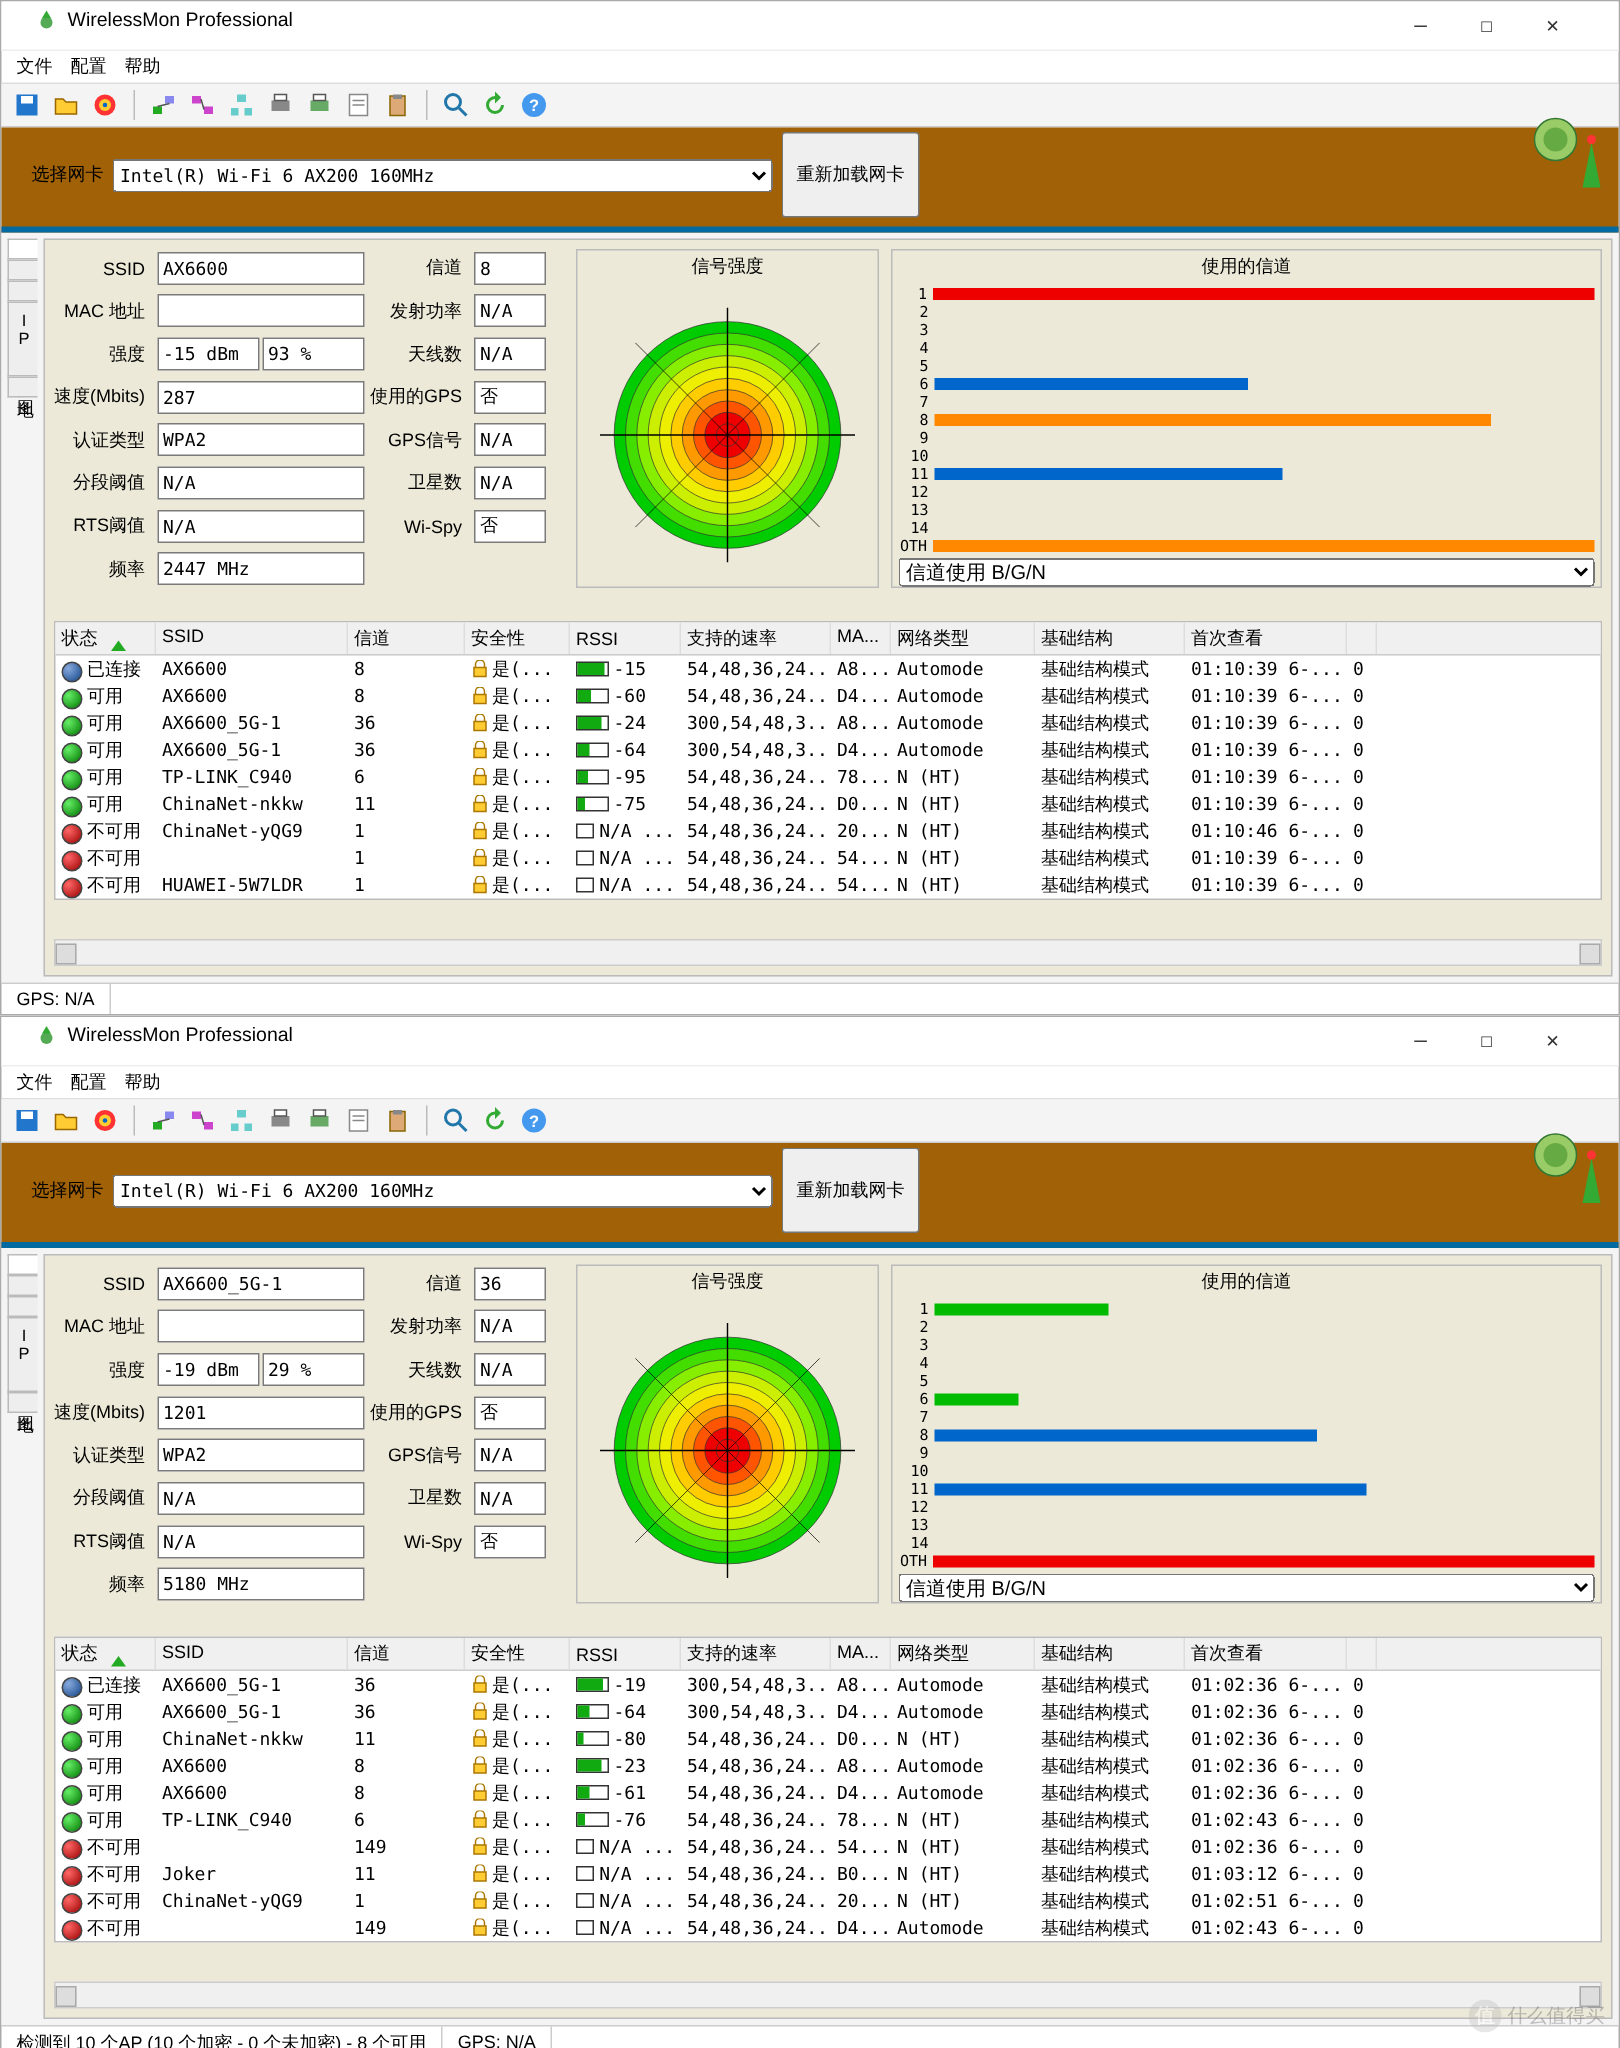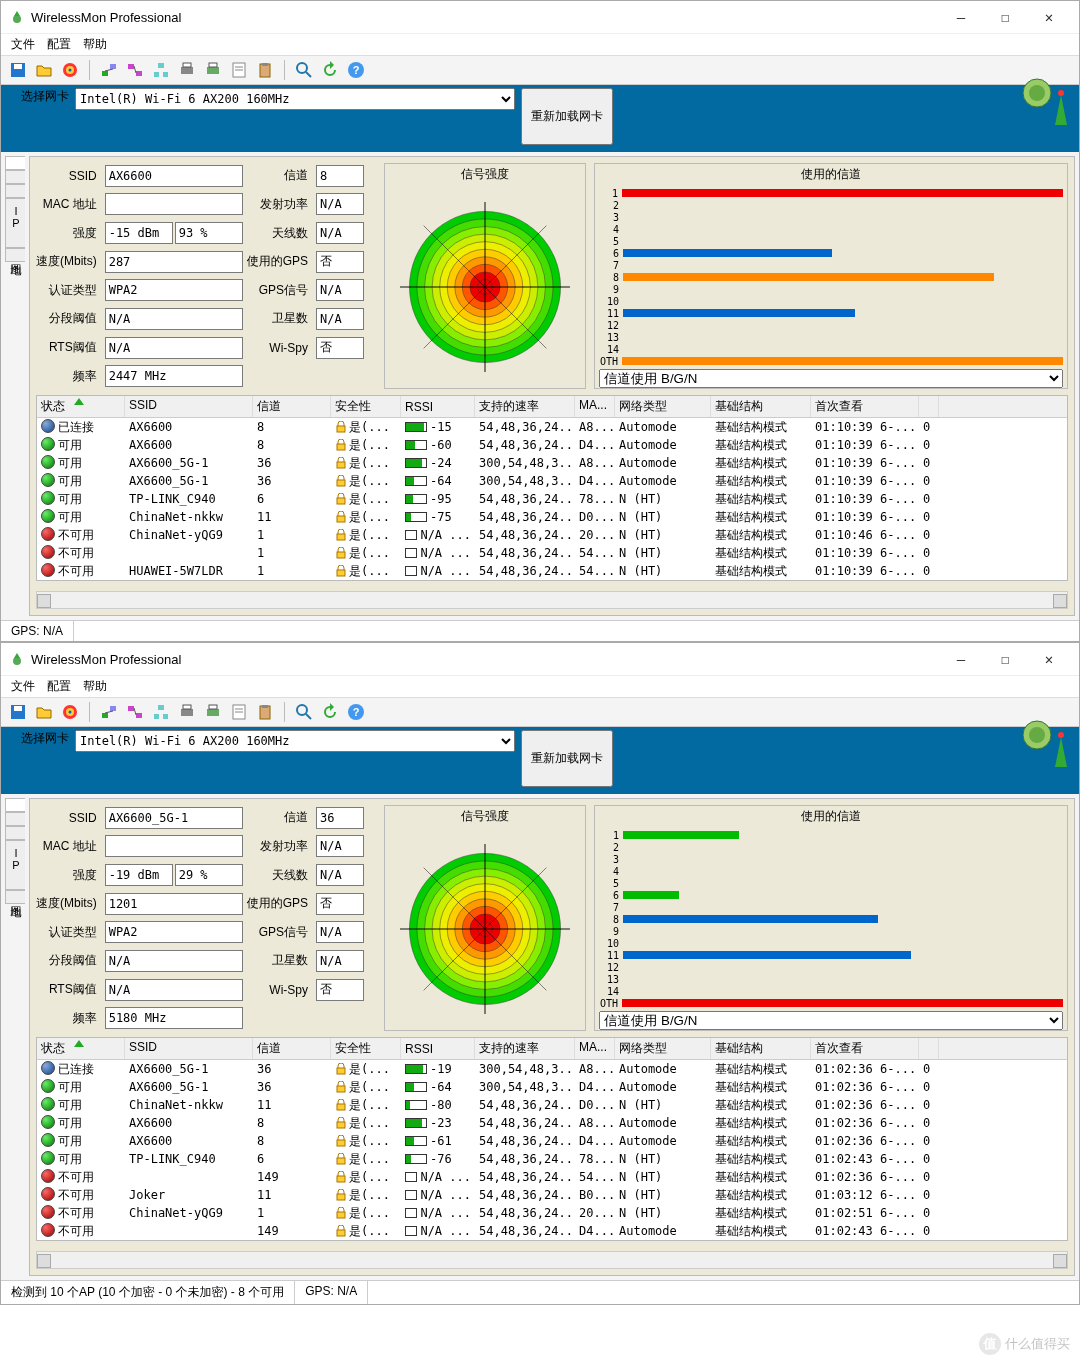--- a/index.html
+++ b/index.html
@@ -1,57 +1,57 @@
 <!DOCTYPE html>
 <html><head>
 <meta charset="utf-8">
 <style>
 body{margin:0;background:#fff;font-family:"Microsoft YaHei",Tahoma,sans-serif;font-size:12px;color:#000}
 .window{border:1px solid #aaa;background:#fff;position:relative}
-.titlebar{display:flex;align-items:center;padding:4px 8px;background:#fff;border-bottom:1px solid #eee}
+.titlebar{display:flex;align-items:flex-start;padding:4px 22px;background:#fff;border-bottom:1px solid #eee}
 .tb-icon{width:16px;height:16px;margin-right:6px}
 .tb-icon svg{width:16px;height:16px}
 .titlebar .title{flex:1;font-size:13px}
 .tb-btn{width:44px;height:24px;display:flex;align-items:center;justify-content:center;font-family:monospace;font-size:14px;color:#333}
 .menubar{padding:2px 10px;display:flex;gap:12px;border-bottom:1px solid #ddd;font-size:12px}
 .toolbar{padding:3px 6px;display:flex;align-items:center;gap:4px;background:#f4f4f4;border-bottom:1px solid #ccc;position:relative}
 .tbico{width:22px;height:22px;display:flex;align-items:center;justify-content:center;border-radius:2px}
 .tbico svg{width:18px;height:18px}
 .sep{width:1px;height:20px;background:#bbb;margin:0 4px}
-.nicrow{display:flex;gap:6px;padding:3px 20px 6px;background:#0369a1;border-bottom:1px solid #0369a1;position:relative}
+.nicrow{display:flex;align-items:center;gap:6px;padding:3px 20px 6px;background:#a16207;border-bottom:4px solid #0369a1;position:relative}
 select.nic{font-family:monospace;font-size:12px;width:440px;height:22px}
 button.btn{font-family:Liberation Sans, sans-serif;font-size:12px;padding:18px 8px}
 .big-icon{position:absolute;right:8px;top:-10px;width:54px;height:54px}
 .big-icon svg{width:54px;height:54px}
 .content{display:flex;padding:4px;background:#f4f4f4}
 .vtabs{display:flex;flex-direction:column;width:20px;margin-right:4px}
 .vtab{writing-mode:vertical-rl;text-orientation:upright;padding:6px 2px;border:1px solid #bbb;border-right:none;background:#eee;font-size:11px;text-align:center;cursor:pointer}
 .vtab.active{background:#fff}
-.main{flex:1;border:1px solid #bbb;background:#ece9d8;padding:6px;display:flex;flex-direction:column;gap:6px}
+.main{flex:1;border:1px solid #bbb;background:#ece9d8;padding:6px;display:flex;flex-direction:column;gap:22px}
 .toprow{display:flex;gap:8px}
 .formbox{display:grid;grid-template-columns:auto 1fr auto 1fr;gap:3px 4px;align-items:center}
 .lbl{text-align:right;font-size:12px;padding-right:4px;white-space:nowrap}
 .fld{border:1px solid #7a7a7a;background:#fff;height:18px;font-family:monospace;font-size:12px;padding:1px 3px;display:flex;align-items:center;overflow:hidden;white-space:nowrap}
 .stren{display:flex;gap:2px}
 .stren .fld{width:60px}
 .radar{border:1px solid #bbb;background:#ece9d8;width:200px;display:flex;flex-direction:column}
 .radar-title,.chan-title{font-size:12px;padding:2px 0;text-align:center}
 .radar-svg{flex:1;display:flex;align-items:center;justify-content:center}
 .chanbox{border:1px solid #bbb;background:#ece9d8;flex:1;display:flex;flex-direction:column}
 .chans{flex:1;display:flex;flex-direction:column;justify-content:space-between;padding:2px 4px}
 .chrow{display:flex;align-items:center;font-family:monospace;font-size:10px;height:12px}
 .chrow .n{width:20px;text-align:right;margin-right:4px}
 .chrow .bar{height:8px}
 .chandrop{margin:0 4px}
 .table{border:1px solid #bbb;background:#fff;font-family:monospace;font-size:12px}
 .thead{display:flex;background:#f0f0f0;border-bottom:1px solid #ccc}
 .th,.td{padding:2px 4px;overflow:hidden;white-space:nowrap;text-overflow:clip;box-sizing:border-box}
 .th{border-right:1px solid #ddd;font-family:"Microsoft YaHei",sans-serif}
 .tr{display:flex;height:18px;align-items:center}
-.c-state{width:88px;display:flex;align-items:flex-start;gap:3px}
+.c-state{width:67px;display:flex;align-items:flex-end;gap:3px}
 .c-ssid{width:128px}
 .c-chan{width:78px}
 .c-sec{width:70px;display:flex;align-items:center;gap:2px}
 .c-rssi{width:74px;display:flex;align-items:center;gap:3px}
 .c-rate{width:100px}
 .c-mac{width:40px}
 .c-nt{width:96px}
 .c-infra{width:100px;font-family:"Microsoft YaHei",sans-serif}
 .c-first{width:108px}
 .c-last{width:20px}

